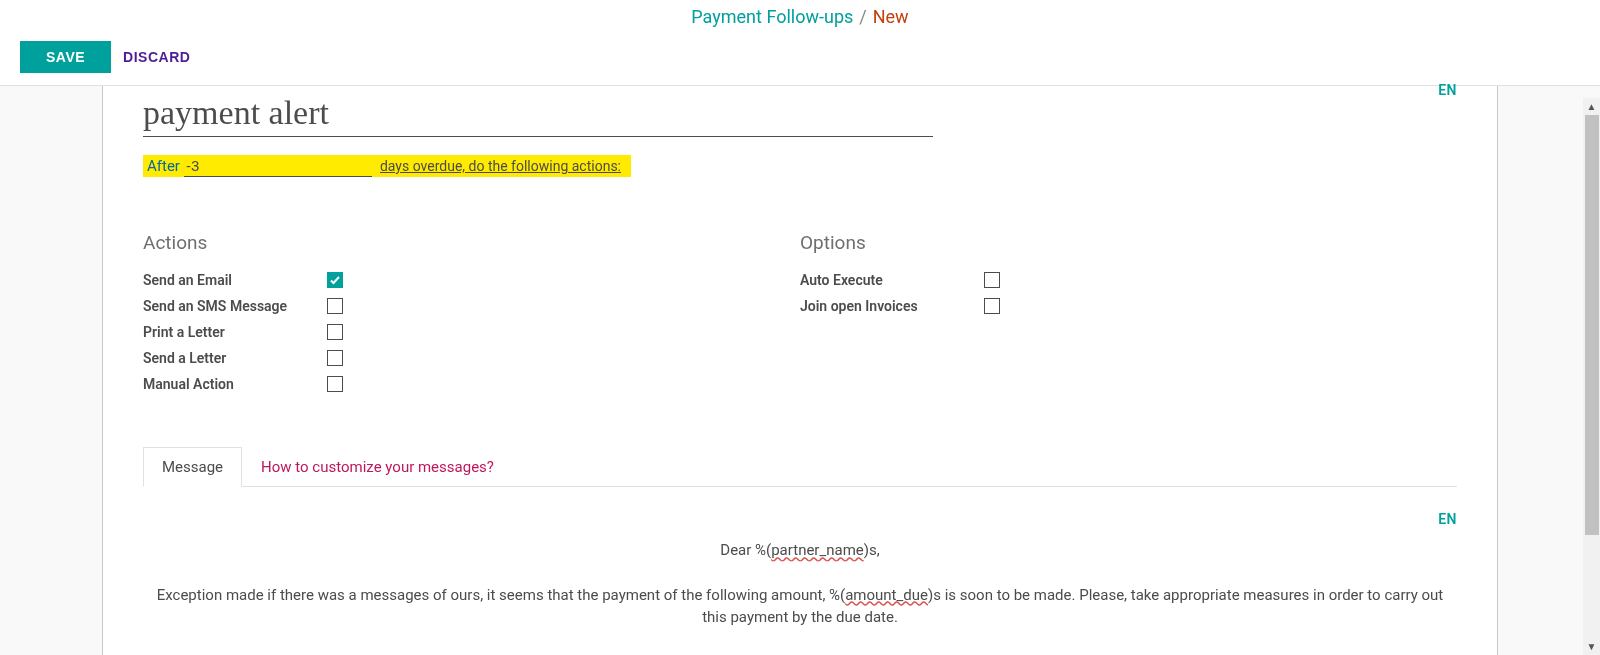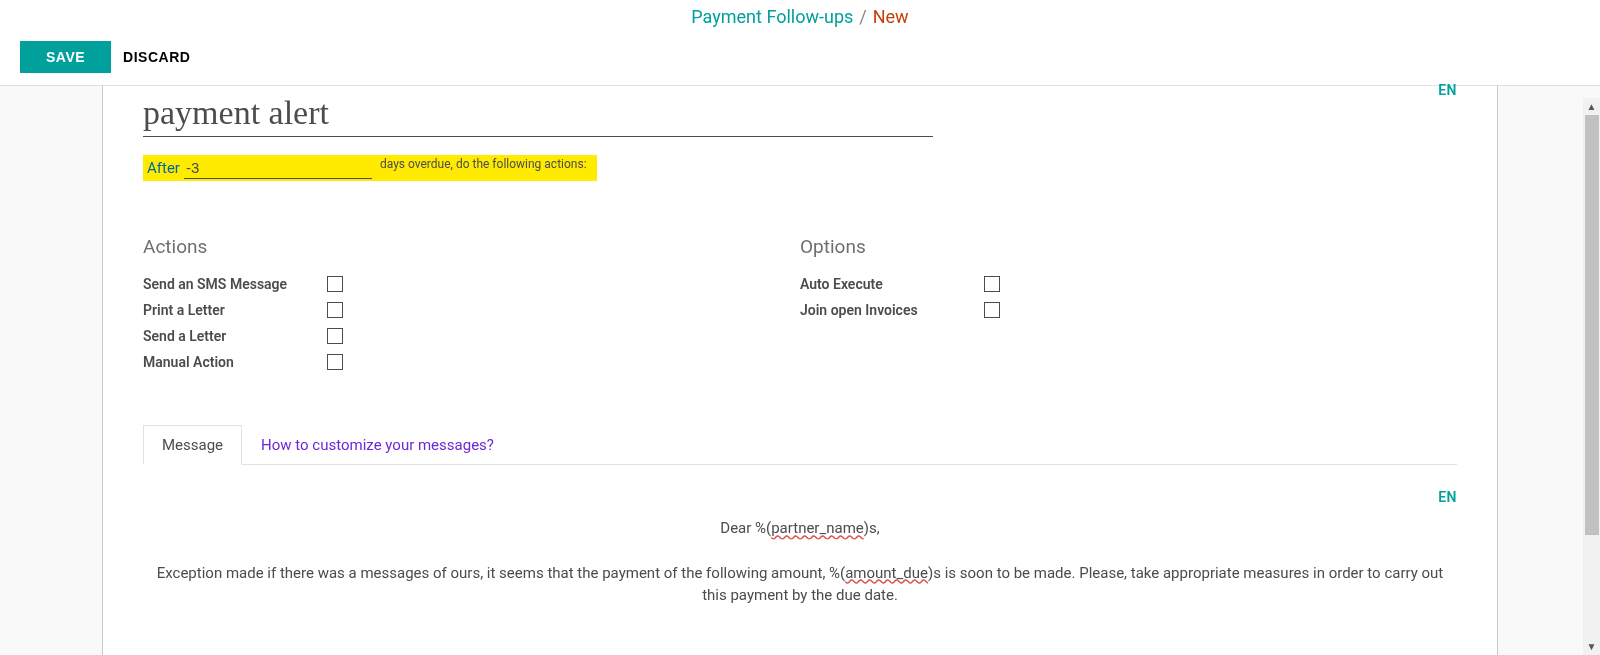--- a/index.html
+++ b/index.html
@@ -6,51 +6,51 @@
   body { font-family: -apple-system, BlinkMacSystemFont, "Segoe UI", Roboto, "Helvetica Neue", Arial, sans-serif; font-size: 14px; color: #4c4c4c; background: #f9f9f9; }
   
   .top-bar { background: #fff; padding: 4px 20px 0 20px; }
   .breadcrumb { font-size: 18px; display: flex; align-items: center; gap: 6px; padding: 2px 0; justify-content: center; }
   .breadcrumb .link { color: #00a09d; cursor: pointer; }
   .breadcrumb .sep { color: #888; }
   .breadcrumb .current { color: #c2410c; }
   
   .action-row { display: flex; align-items: center; gap: 12px; padding: 12px 0; }
   .btn-save { background: #00a09d; color: #fff; border: none; padding: 8px 26px; font-size: 14px; font-weight: 600; cursor: pointer; letter-spacing: 0.5px; }
-  .btn-discard { background: none; border: none; color: #000000; font-size: 14px; font-weight: 600; cursor: pointer; letter-spacing: 0.5px; }
+  .btn-discard { background: none; border: none; color: #4c1d95; font-size: 14px; font-weight: 600; cursor: pointer; letter-spacing: 0.5px; }
   
   .hr-top { border: 0; border-top: 1px solid #dee2e6; }
   
   .content-outer { position: relative; padding: 0 0 0 0; }
   .sheet { background: #fff; width: 1396px; margin: 0 auto; border: 1px solid #c8c8d3; border-top: none; padding: 0 40px 40px 40px; position: relative; min-height: 560px; }
   
   .name-row { position: relative; padding-top: 6px; }
   .lang-badge { position: absolute; right: 0; top: -4px; color: #00a09d; font-weight: 600; font-size: 14px; letter-spacing: 0.5px; cursor: pointer; }
   .name-input { width: 790px; border: none; border-bottom: 1px solid #4c4c4c; font-size: 34px; color: #4c4c4c; outline: none; padding: 2px 0 4px 0; font-family: Liberation Serif, serif; background: transparent; }
   
   .after-row { margin-top: 18px; display: flex; align-items: center; }
   .highlight { background: #ffeb00; display: inline-flex; align-items: center; padding: 0 4px 0 0; }
   .after-label { padding: 2px 4px 2px 4px; color: #0369a1; font-size: 15px; }
   .after-input { border: none; border-bottom: 1px solid #4c4c4c; background: transparent; width: 188px; font-size: 15px; outline: none; padding: 2px 2px; color: #4c4c4c; margin-right: 8px; }
-  .after-suffix { color: #4c4c4c; font-size: 12px; padding: 2px 6px 10px 0; }
+  .after-suffix { color: #4c4c4c; font-size: 14px; padding: 2px 6px 2px 0; text-decoration: underline; }
   
   .columns { display: flex; margin-top: 54px; gap: 0; }
   .col { flex: 1; }
   .col-heading { font-size: 19px; color: #6f6f6f; margin-bottom: 18px; font-weight: 400; }
   
   .field-row { display: flex; align-items: center; margin-bottom: 10px; }
   .field-label { width: 184px; font-size: 14px; font-weight: 600; color: #4c4c4c; }
   
   .checkbox { width: 16px; height: 16px; border: 1px solid #4c4c4c; display: inline-flex; align-items: center; justify-content: center; cursor: pointer; background: #fff; }
   .checkbox.checked { background: #00a09d; border-color: #00a09d; }
   .checkbox.checked svg { display: block; }
   .checkbox svg { display: none; width: 12px; height: 12px; }
   
   .tabs { display: flex; margin-top: 44px; border-bottom: 1px solid #dee2e6; }
-  .tab { padding: 10px 18px; cursor: pointer; color: #6d28d9; font-size: 15px; border: 1px solid transparent; border-bottom: none; position: relative; top: 1px; }
+  .tab { padding: 10px 18px; cursor: pointer; color: #be185d; font-size: 15px; border: 1px solid transparent; border-bottom: none; position: relative; top: 1px; }
   .tab.active { color: #4c4c4c; border-color: #dee2e6; background: #fff; border-bottom: 1px solid #fff; }
   
   .message-area { position: relative; padding-top: 24px; }
   .lang-badge2 { position: absolute; right: 0; top: 24px; color: #00a09d; font-weight: 600; font-size: 14px; letter-spacing: 0.5px; cursor: pointer; }
   .message-body { margin-top: 28px; font-size: 15px; color: #4c4c4c; line-height: 1.5; text-align: center; }
   .message-body p { margin-bottom: 22px; }
   .spellunder { text-decoration: underline wavy #d9534f; text-decoration-skip-ink: none; }
   
   .scrollbar { position: fixed; right: 0; top: 98px; bottom: 0; width: 17px; background: #f1f1f1; display: flex; flex-direction: column; align-items: center; }
   .sb-btn { width: 17px; height: 17px; display: flex; align-items: center; justify-content: center; cursor: pointer; color: #555; font-size: 10px; background: #f1f1f1; }
@@ -86,20 +86,28 @@
         <span class="after-label">After</span>
         <input class="after-input" value="-3" style="">
         <span class="after-suffix">days overdue, do the following actions:</span>
       </span>
     </div>
 
     <div class="columns">
       <div class="col">
         <div class="col-heading">Actions</div>
 
+        <div class="field-row">
+          <span class="field-label">Send an Email</span>
+          <span class="checkbox checked">
+            <svg viewBox="0 0 24 24" fill="none" stroke="#fff" stroke-width="4">
+                <polyline points="4 13 9 18 20 6"></polyline>
+              </svg>
+          </span>
+        </div>
         <div class="field-row">
           <span class="field-label">Send an SMS Message</span>
           <span class="checkbox">
             
           </span>
         </div>
         <div class="field-row">
           <span class="field-label">Print a Letter</span>
           <span class="checkbox">
             

